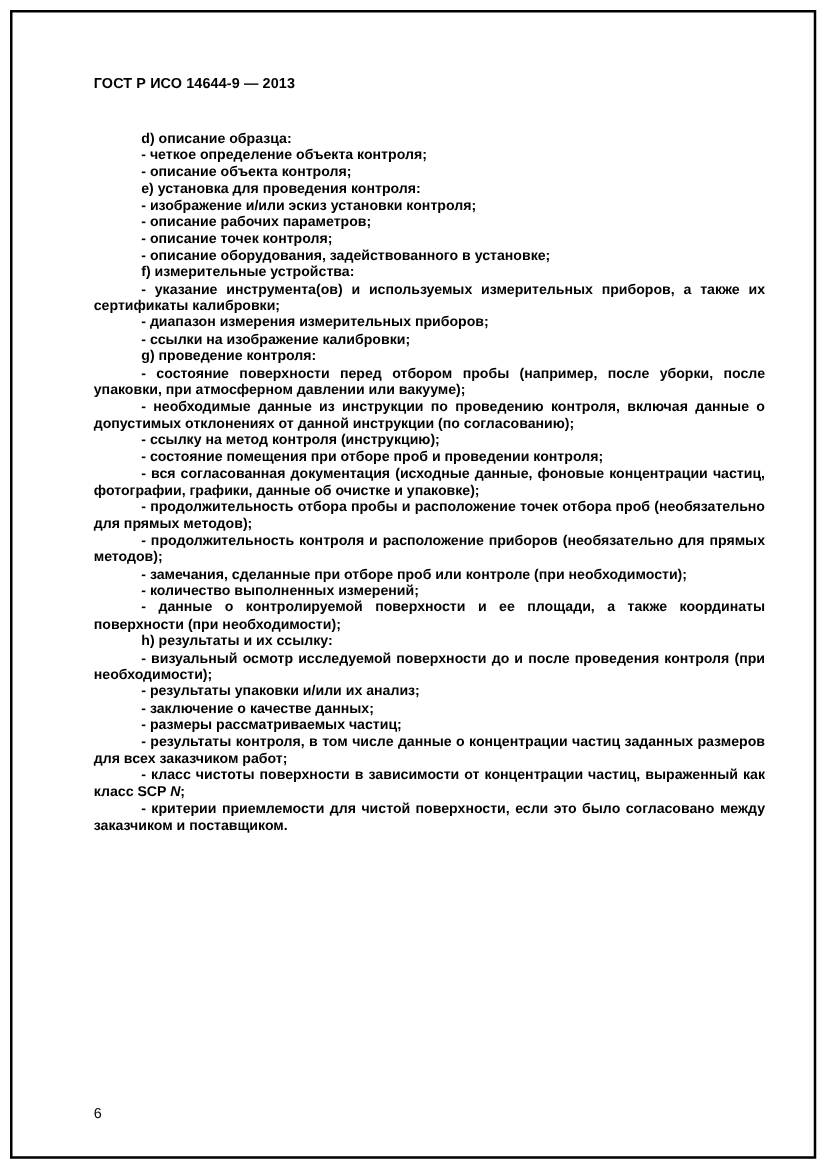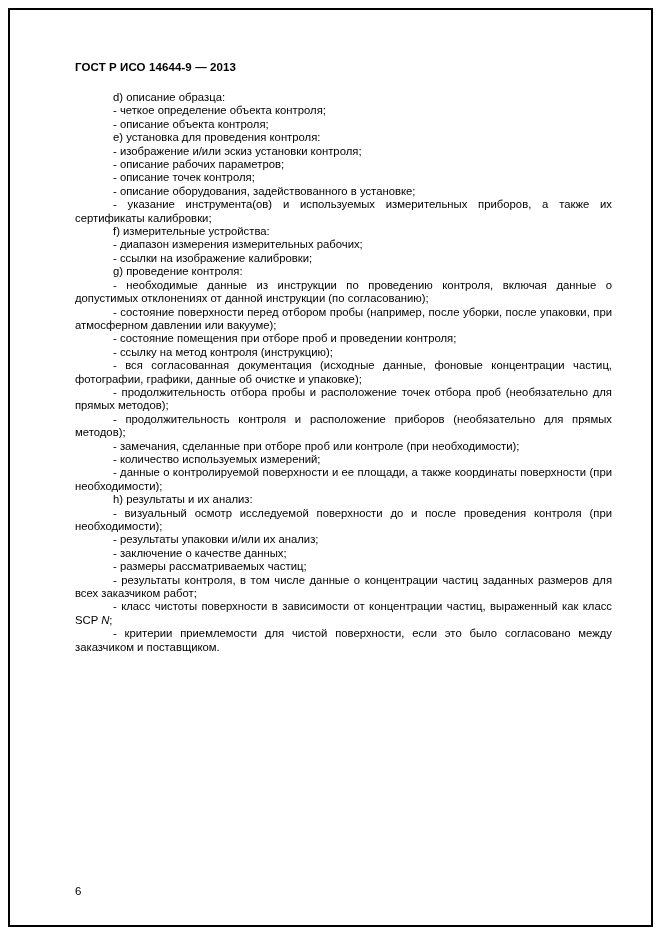--- a/index.html
+++ b/index.html
@@ -27,28 +27,29 @@
   .content {
     position: absolute;
     left: 75px;
     top: 60px;
     width: 537px;
   }
   .doc-header {
     font-size: 11.5px;
     font-weight: bold;
     line-height: 14px;
-    margin-bottom: 17px;
+    margin-bottom: 31px;
     letter-spacing: 0.1px;
   }
   .paragraphs p {
     font-size: 11.3px;
     line-height: 13.4px;
     text-align: justify;
     text-indent: 38px;
+    font-weight: bold;
   }
   .paragraphs p .italic {
     font-style: italic;
   }
   .page-number {
     position: absolute;
     left: 75px;
     top: 884px;
     font-size: 11.5px;
     line-height: 14px;
@@ -63,36 +64,36 @@
   <div class="doc-header">ГОСТ Р ИСО 14644-9 — 2013</div>
   <div class="paragraphs">
       <p><span>d) описание образца:</span></p>
       <p><span>- четкое определение объекта контроля;</span></p>
       <p><span>- описание объекта контроля;</span></p>
       <p><span>e) установка для проведения контроля:</span></p>
       <p><span>- изображение и/или эскиз установки контроля;</span></p>
       <p><span>- описание рабочих параметров;</span></p>
       <p><span>- описание точек контроля;</span></p>
       <p><span>- описание оборудования, задействованного в установке;</span></p>
+      <p><span>f) измерительные устройства:</span></p>
       <p><span>- указание инструмента(ов) и используемых измерительных приборов, а также их сертификаты калибровки;</span></p>
-      <p><span>f) измерительные устройства:</span></p>
-      <p><span>- диапазон измерения измерительных рабочих;</span></p>
+      <p><span>- диапазон измерения измерительных приборов;</span></p>
       <p><span>- ссылки на изображение калибровки;</span></p>
       <p><span>g) проведение контроля:</span></p>
+      <p><span>- состояние поверхности перед отбором пробы (например, после уборки, после упаковки, при атмосферном давлении или вакууме);</span></p>
       <p><span>- необходимые данные из инструкции по проведению контроля, включая данные о допустимых отклонениях от данной инструкции (по согласованию);</span></p>
-      <p><span>- состояние поверхности перед отбором пробы (например, после уборки, после упаковки, при атмосферном давлении или вакууме);</span></p>
+      <p><span>- ссылку на метод контроля (инструкцию);</span></p>
       <p><span>- состояние помещения при отборе проб и проведении контроля;</span></p>
-      <p><span>- ссылку на метод контроля (инструкцию);</span></p>
       <p><span>- вся согласованная документация (исходные данные, фоновые концентрации частиц, фотографии, графики, данные об очистке и упаковке);</span></p>
       <p><span>- продолжительность отбора пробы и расположение точек отбора проб (необязательно для прямых методов);</span></p>
       <p><span>- продолжительность контроля и расположение приборов (необязательно для прямых методов);</span></p>
       <p><span>- замечания, сделанные при отборе проб или контроле (при необходимости);</span></p>
-      <p><span>- количество используемых измерений;</span></p>
+      <p><span>- количество выполненных измерений;</span></p>
       <p><span>- данные о контролируемой поверхности и ее площади, а также координаты поверхности (при необходимости);</span></p>
-      <p><span>h) результаты и их анализ:</span></p>
+      <p><span>h) результаты и их ссылку:</span></p>
       <p><span>- визуальный осмотр исследуемой поверхности до и после проведения контроля (при необходимости);</span></p>
       <p><span>- результаты упаковки и/или их анализ;</span></p>
       <p><span>- заключение о качестве данных;</span></p>
       <p><span>- размеры рассматриваемых частиц;</span></p>
       <p><span>- результаты контроля, в том числе данные о концентрации частиц заданных размеров для всех заказчиком работ;</span></p>
       <p><span>- класс чистоты поверхности в зависимости от концентрации частиц, выраженный как класс SCP </span><span class="italic">N</span><span>;</span></p>
       <p><span>- критерии приемлемости для чистой поверхности, если это было согласовано между заказчиком и поставщиком.</span></p>
     </div>
 </div>
 

